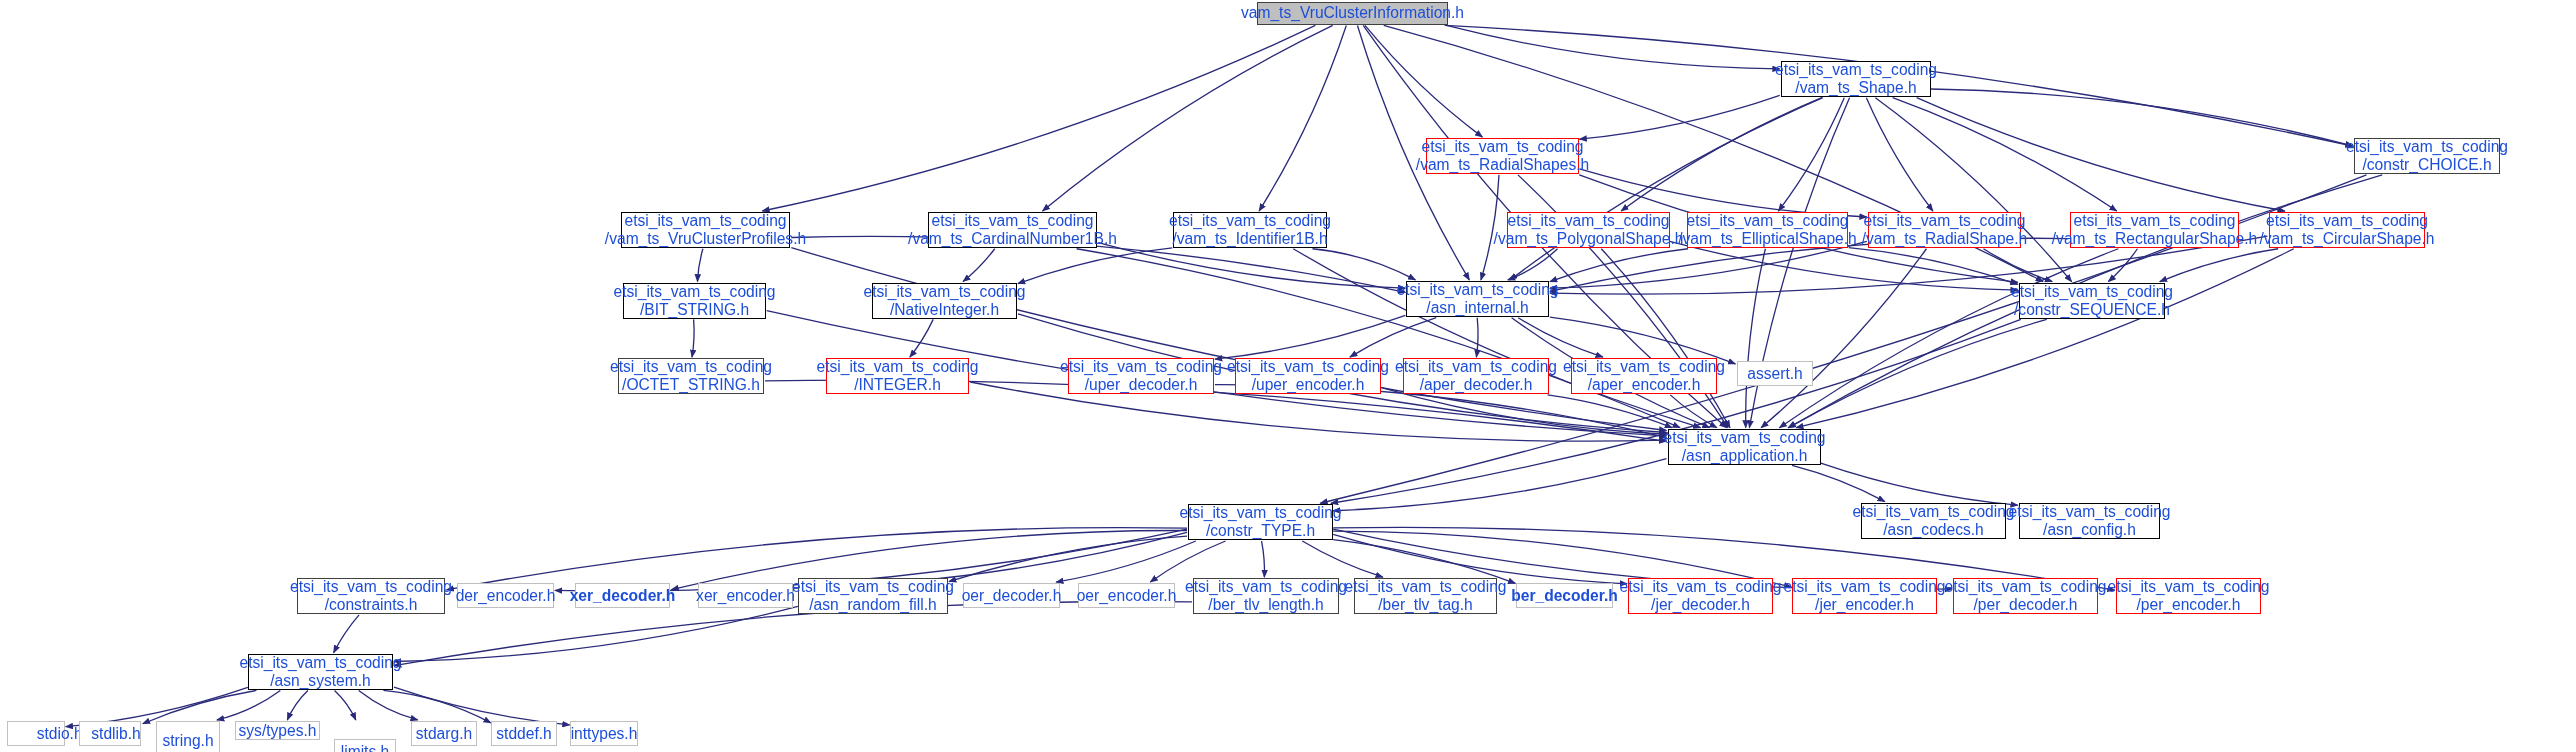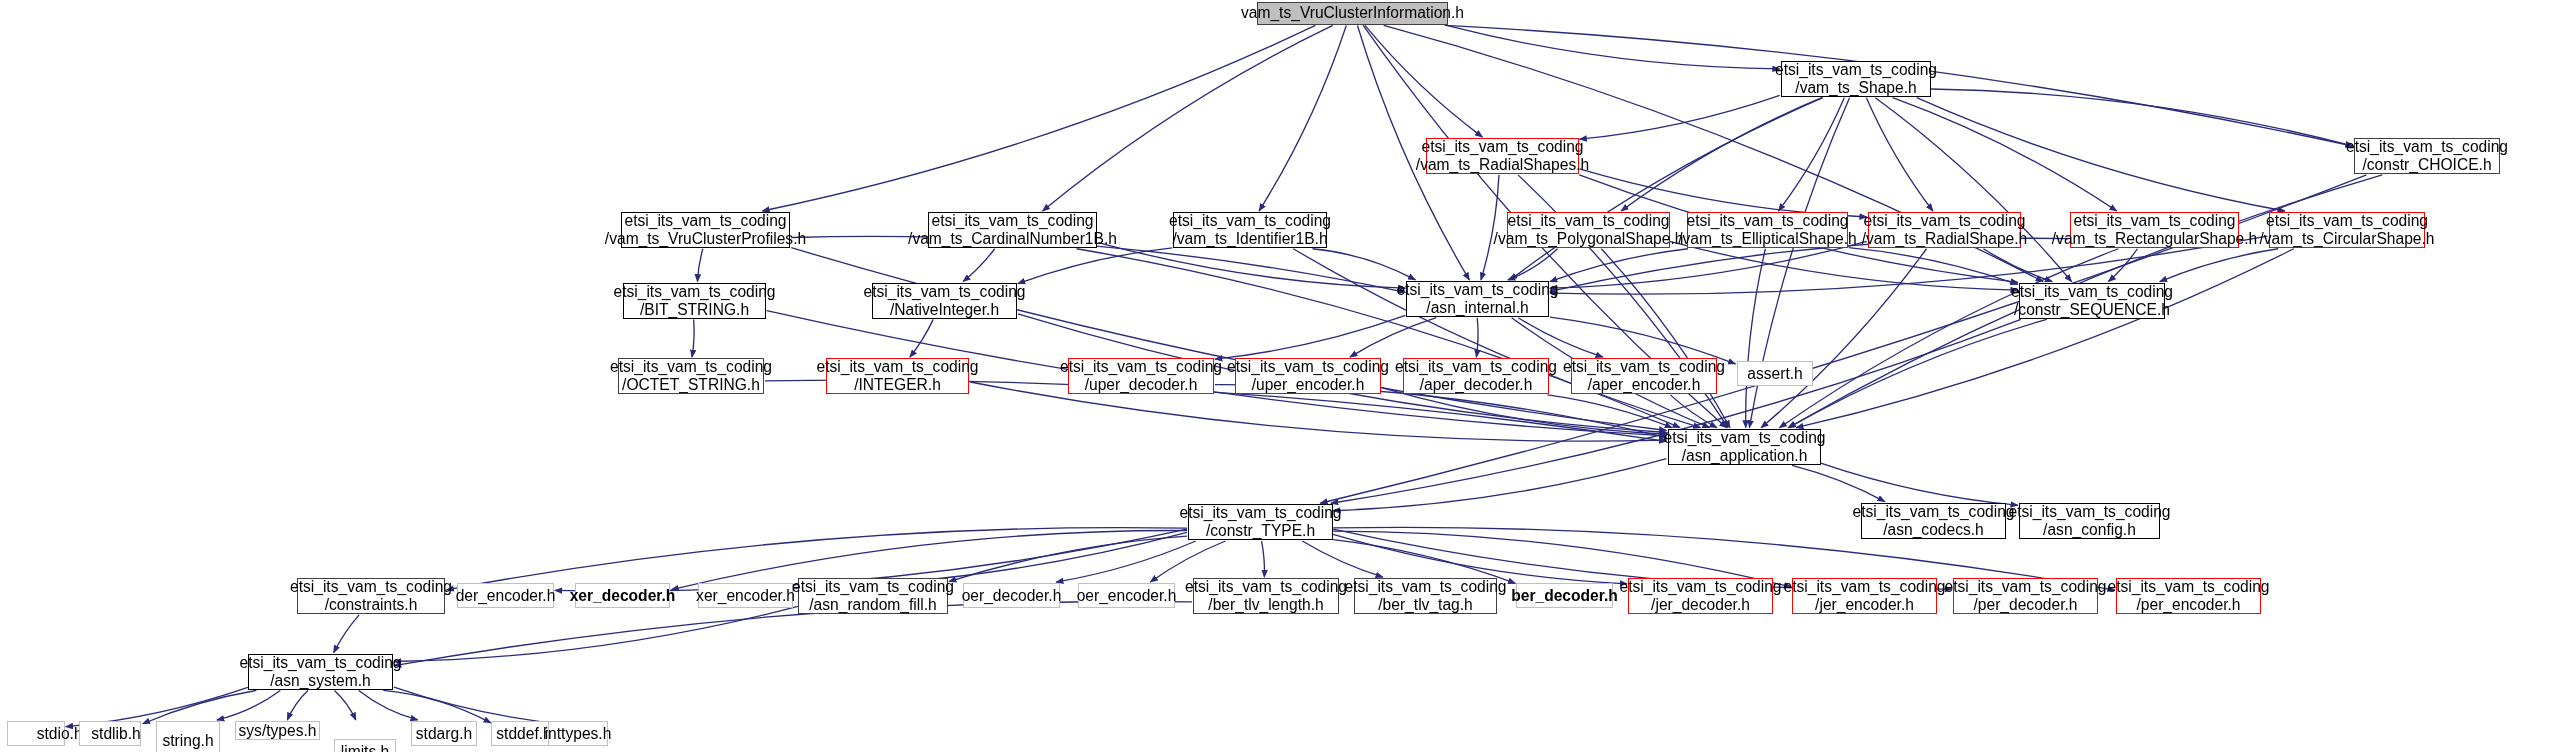--- a/index.html
+++ b/index.html
@@ -16,21 +16,21 @@
   .node{
     position:absolute;
     box-sizing:border-box;
     display:flex;
     flex-direction:column;
     align-items:center;
     justify-content:center;
     text-align:center;
     line-height:1.18;
     font-size:15.6px;
-    color:#000000;
+    color:#1d4ed8;
     background:#ffffff;
     border:1.6px solid #000000;
     white-space:nowrap;
     z-index:5;
   }
   .node .l1,.node .l2{display:block;}
   
   .b-root   { background:#bfbfbf; border:1.6px solid #404040; }
   .b-dark   { border:1.6px solid #404040; }
   .b-black  { border:1.6px solid #000000; }
@@ -321,18 +321,18 @@
       </div>
       <div class="node b-light single" style="left: 334px; top: 721px; width: 62px; height: 25px; margin-top: 18px;">
         <span class="l1">limits.h</span>
       </div>
       <div class="node b-light single" style="left: 411px; top: 721px; width: 66px; height: 25px;">
         <span class="l1">stdarg.h</span>
       </div>
       <div class="node b-light single" style="left: 491px; top: 721px; width: 66px; height: 25px;">
         <span class="l1">stddef.h</span>
       </div>
-      <div class="node b-light single" style="left: 548px; top: 721px; width: 60px; height: 25px;">
+      <div class="node b-light single" style="left: 570px; top: 721px; width: 68px; height: 25px;">
         <span class="l1">inttypes.h</span>
       </div>
     </div>
 </div>
 
 
 </body></html>

